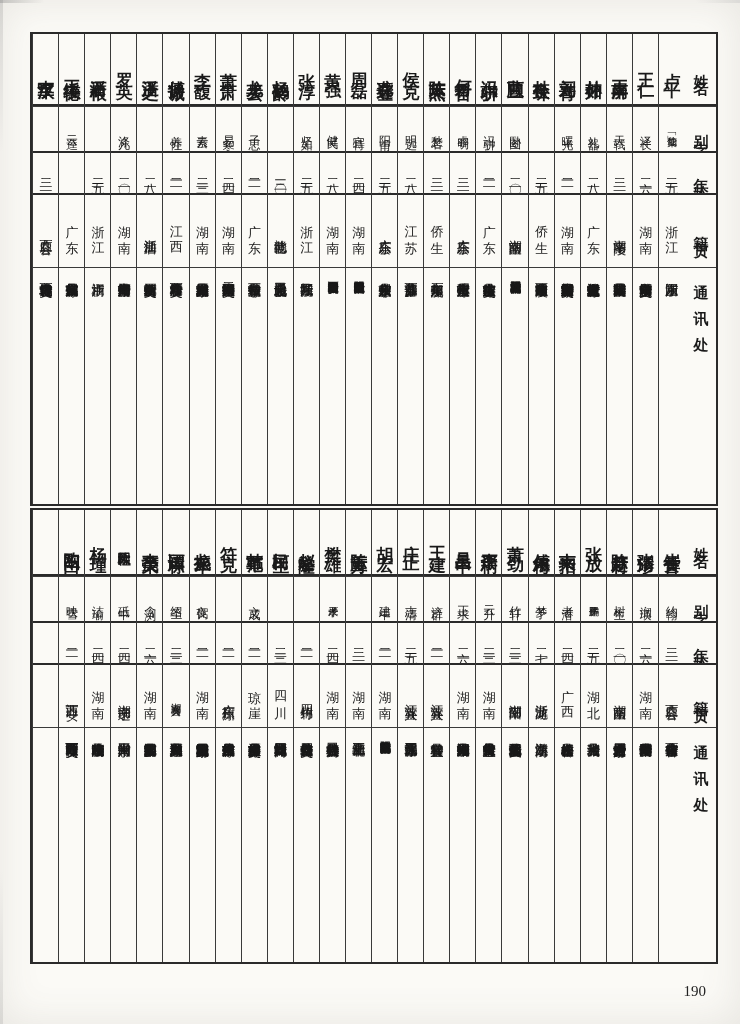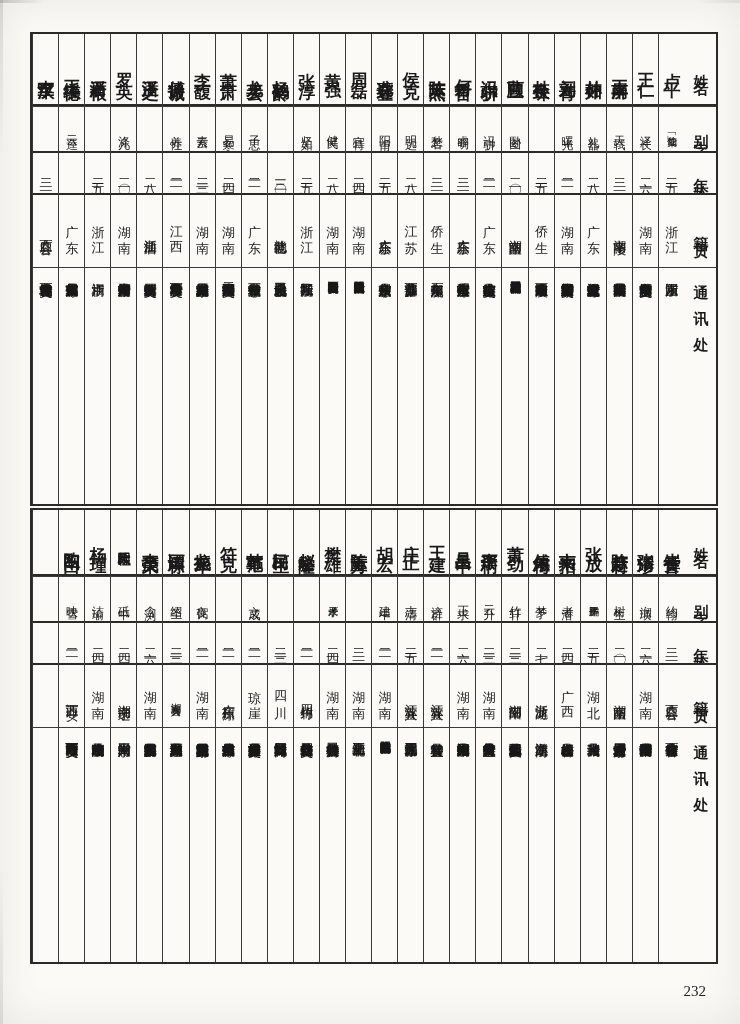--- a/index.html
+++ b/index.html
@@ -954,14 +954,14 @@
         </div>
     <div class="cell cell-native">
           <span class="vtext" style="font-size: 13px; letter-spacing: 16px;"></span>
         </div>
     <div class="cell cell-address">
           <span class="vtext" style="font-size: 13px; letter-spacing: 0px;"></span>
         </div>
   </div>
     </div>
 
-  <div class="page-number">232</div>
+  <div class="page-number">190</div>
 </div>
 
 </body></html>

